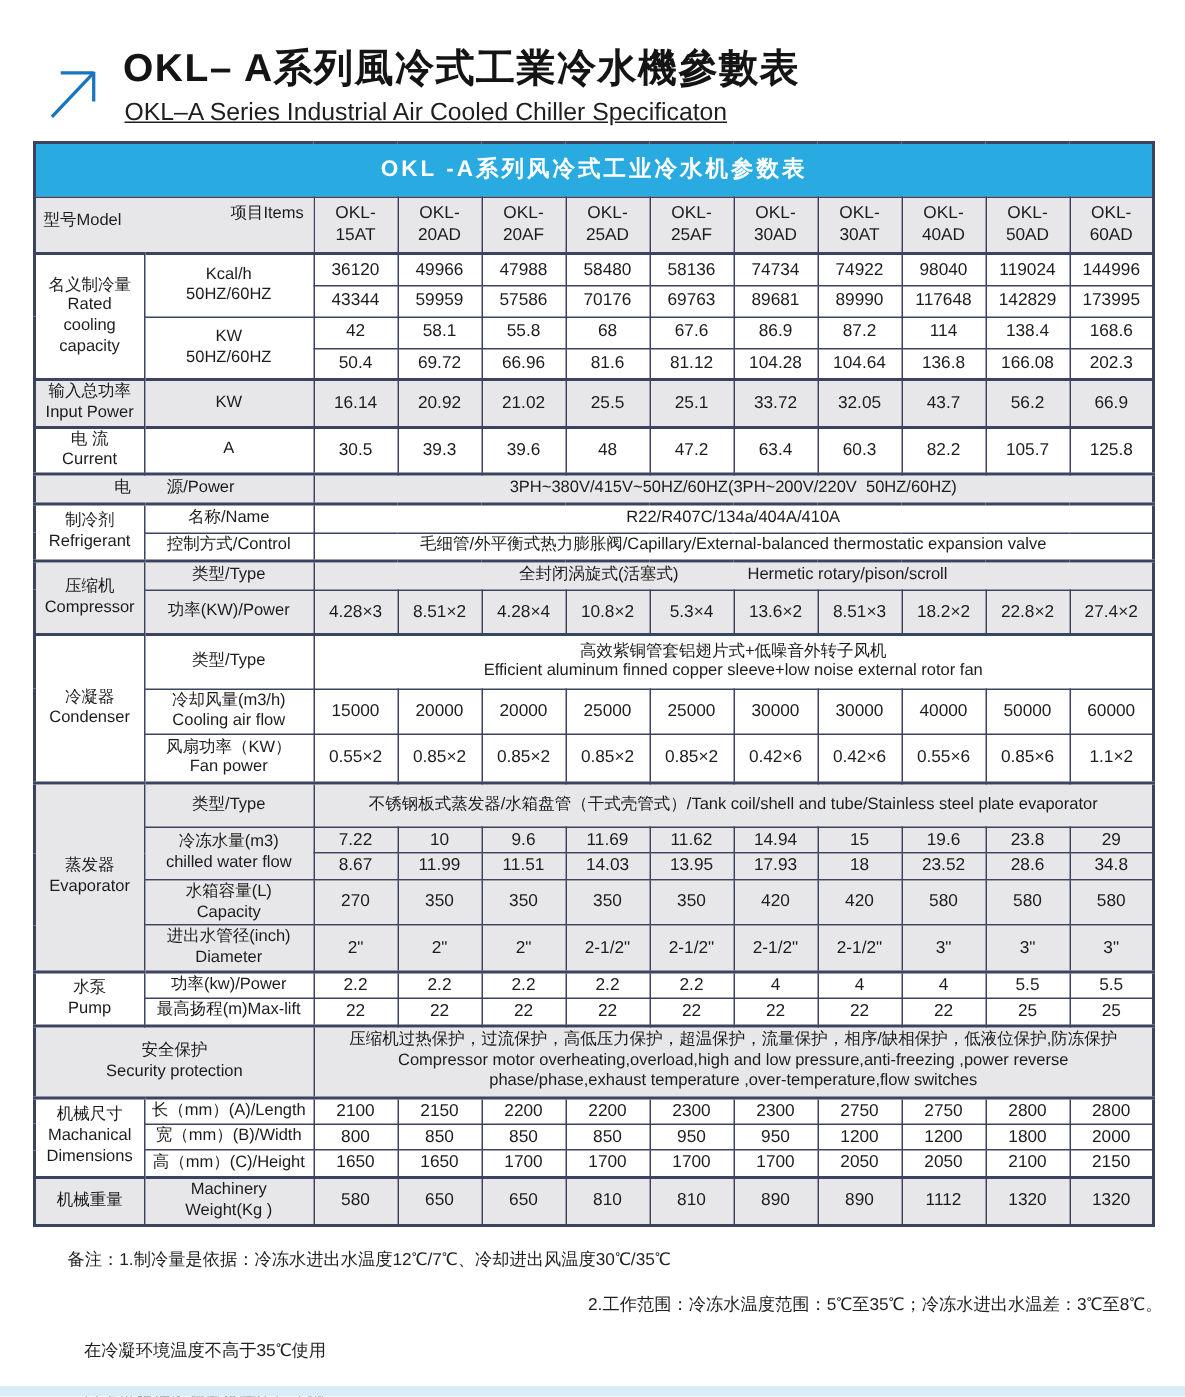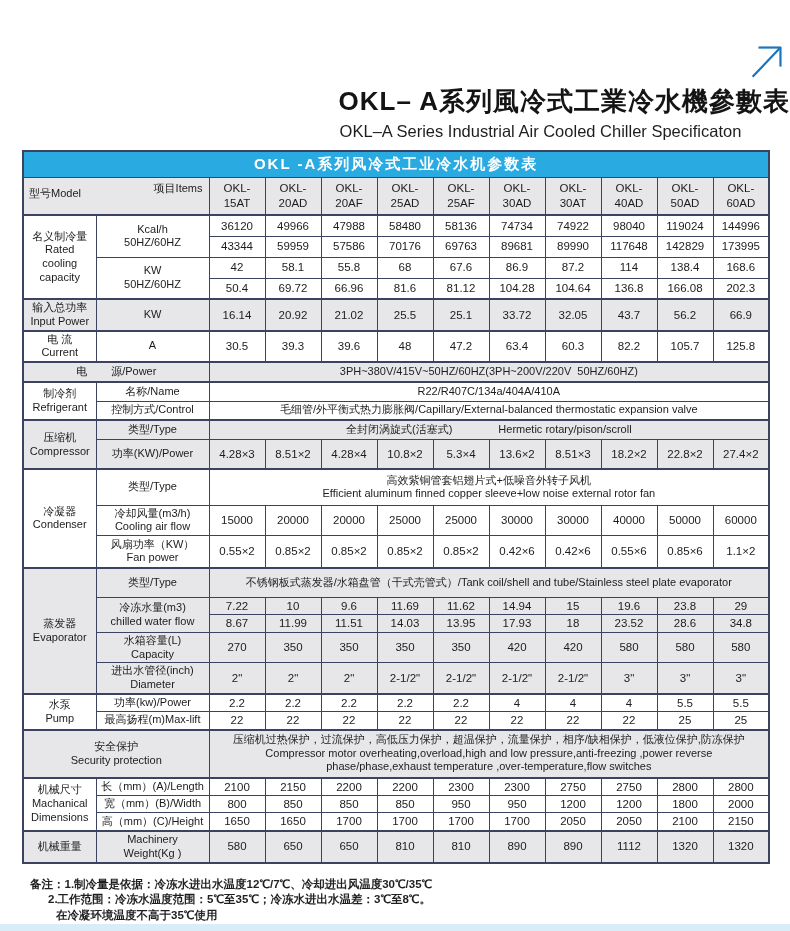--- a/index.html
+++ b/index.html
@@ -1,50 +1,50 @@
 <!DOCTYPE html>
 <html><head>
 <meta charset="utf-8">
 <style>
   html,body{margin:0;padding:0;}
   body{width:790px;height:931px;background:#ffffff;font-family:"Liberation Sans",sans-serif;color:#1c1c1c;position:relative;overflow:hidden;}
   .page{position:absolute;inset:0;}
 
   
-  .hdr{display:flex;align-items:flex-end;padding:28px 0 0 8px;flex-direction:column;}
+  .hdr{display:flex;align-items:center;padding:28px 0 0 28px;}
   .arrow-icon{width:44px;height:48px;margin-top:8px;flex:0 0 auto;}
   .titles{margin-left:10px;}
   .title-zh{font-size:26px;font-weight:bold;margin:0;letter-spacing:1px;color:#141414;}
-  .title-en{font-size:16.5px;font-weight:normal;margin:3px 0 0 1px;color:#1e1e1e;}
+  .title-en{font-size:16.5px;font-weight:normal;margin:3px 0 0 1px;color:#1e1e1e;text-decoration:underline;}
 
   
   table{border-collapse:collapse;table-layout:fixed;width:746px;margin:9px 0 0 22px;border:2px solid #3c4360;}
   td{border:1px solid #3c4360;text-align:center;vertical-align:middle;font-size:11px;padding:1px 2px;line-height:1.25;overflow:hidden;background:#ffffff;}
   tr.g td{background:#e7e7e9;}
   tr.s td{border-top-width:2px;}
   .tbar td{background:#29abe2;color:#ffffff;font-size:15px;font-weight:bold;letter-spacing:2px;}
   .ml{white-space:pre-line;}
   .pw{white-space:pre-wrap;}
   .mdl{font-size:11.5px;}
   .num{font-size:11.5px;}
-  .r17{height:17px}.r19{height:19px}.r20{height:20px}.r21{height:21px}.r22{height:26px}
+  .r17{height:17px}.r19{height:19px}.r20{height:20px}.r21{height:21px}.r22{height:36px}
   .r28{height:28px}.r30{height:30px}.r32{height:32px}.r36{height:36px}.r38{height:38px}.r48{height:48px}
 
   .corner{position:relative;padding:0;background-image:linear-gradient(to bottom right,transparent calc(50% - 0.7px),#3c4360 calc(50% - 0.7px),#3c4360 calc(50% + 0.7px),transparent calc(50% + 0.7px));background-color:#e7e7e9;}
   .corner .c-bl{position:absolute;left:5px;bottom:13px;font-size:11px;}
   .corner .c-tr{position:absolute;right:6px;top:4px;font-size:11px;}
 
   .split2{display:flex;justify-content:center;align-items:center;gap:24px;}
   .split40{display:flex;justify-content:center;align-items:flex-start;gap:46px;}
   .sec-cell{padding:2px 10px;}
 
   
   .notes{margin:13px 0 0 30px;font-size:11.5px;line-height:1.38;color:#1f1f1f;}
-  .notes div{margin:0;font-weight:bold;}
-  .n-ind1{margin-left:18px !important;}
+  .notes div{margin:15px;}
+  .n-ind1{margin-left:18px !important;text-align:right;}
   .n-ind2{margin-left:26px !important;}
 
   .strip{position:absolute;left:0;right:0;bottom:0;height:7px;background:#d9edf8;}
 </style>
 </head>
 <body>
 
 <div class="page">
 
   <div class="hdr">

